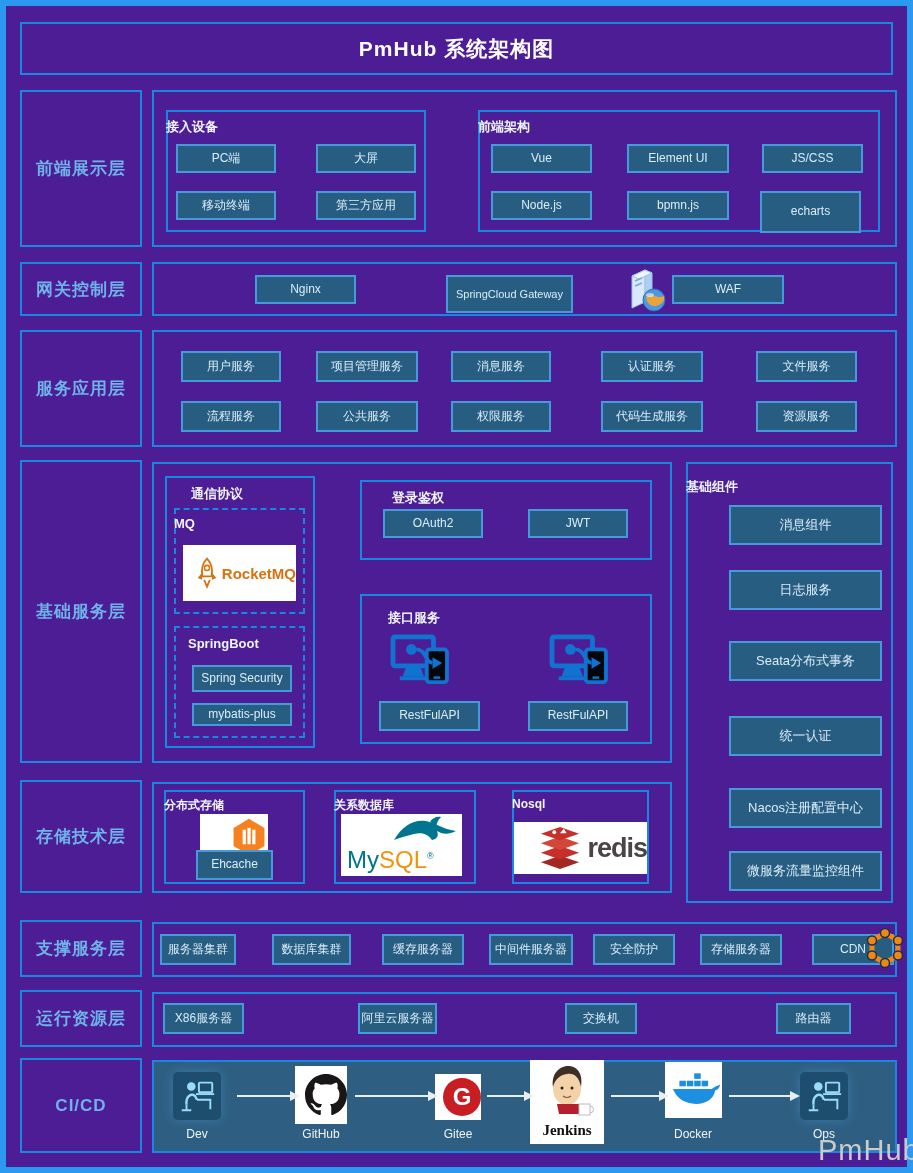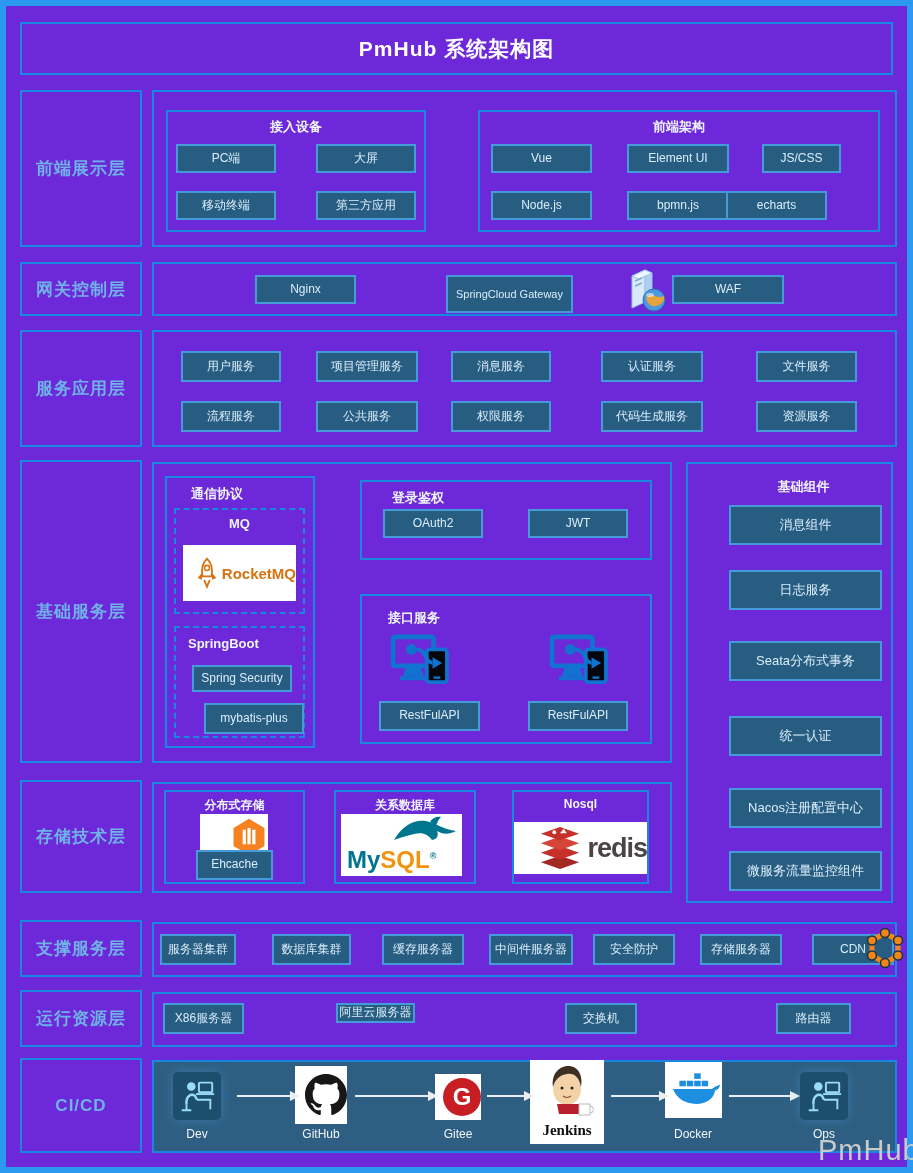--- a/index.html
+++ b/index.html
@@ -1,46 +1,46 @@
 <!DOCTYPE html>
 <html><head>
 <meta charset="utf-8">
 <style>
   *{box-sizing:border-box;margin:0;padding:0}
   html,body{background:#05070a}
-  #app{position:relative;width:913px;height:1173px;background:#6d28d9;
+  #app{position:relative;width:913px;height:1173px;background:#4c1d95;
        font-family:"Liberation Sans","DejaVu Sans",sans-serif;overflow:hidden}
   .frame{position:absolute;inset:0;border:6px solid #2b99f0;z-index:50;pointer-events:none}
   .bx{position:absolute;border:2px solid #1787e0}
   .dashed{border-style:dashed}
   .lbl{position:absolute;left:20px;width:122px;border:2px solid #1787e0;display:flex;
        align-items:center;justify-content:center;color:#6fb3e8;font-weight:700;
        font-size:17px;letter-spacing:1px}
   .node{position:absolute;background:#275d80;border:2px solid #459bd9;color:#daedfb;
         display:flex;align-items:center;justify-content:center;font-size:12px;
         text-align:center;line-height:1.1;z-index:3}
   .gt{position:absolute;color:#eef4f9;font-weight:700;font-size:13px;z-index:2}
-  .ct{text-align:center}
+  .ct{}
   .title-box{display:flex;align-items:center;justify-content:center;color:#fff;
              font-weight:700;font-size:21px;letter-spacing:1px}
   .card{position:absolute;background:#fff;display:flex;align-items:center;
         justify-content:flex-end;overflow:hidden;z-index:2}
   .steplab{position:absolute;color:#f0f5f9;font-size:12px;text-align:center;z-index:4}
   .arrow{position:absolute;height:2px;background:#e8eef2;z-index:5}
   .arrow:after{content:"";position:absolute;right:-9px;top:-4.5px;width:0;height:0;
                border-left:10px solid #e8eef2;border-top:5px solid transparent;
                border-bottom:5px solid transparent}
   .wm{position:absolute;color:#c7cbce;font-size:29px;letter-spacing:1px;z-index:60}
   .devbox{position:absolute;background:#1d4e6d;border-radius:5px;
           box-shadow:0 0 12px rgba(80,150,210,.45);display:flex;align-items:center;
           justify-content:center;z-index:3}
   .cicd-fill{position:absolute;background:#2e5f82;border:2px solid #1787e0;z-index:1}
   .rocket-wrap{display:flex;align-items:center;gap:4px}
   .rocket-word{color:#d77310;font-weight:800;font-size:15px}
-  .mysql-word{position:absolute;left:6px;bottom:4px;font-weight:700;font-size:24px;line-height:1}
+  .mysql-word{position:absolute;left:6px;bottom:4px;font-weight:400;font-size:24px;line-height:1}
   .mysql-reg{font-size:9px;color:#00758f;vertical-align:super}
   .redis-word{color:#4a4444;font-weight:700;font-size:27px;letter-spacing:-1px}
   .giteecircle{width:38px;height:38px;border-radius:50%;background:#c71d23;display:flex;
                align-items:center;justify-content:center;color:#fff;font-weight:900;font-size:24px}
   .jenkins-word{position:absolute;left:0;right:0;bottom:5px;text-align:center;color:#101010;
                 font-family:Liberation Serif, serif;font-weight:700;font-size:15px}
 </style>
 </head>
 <body>
 
@@ -58,24 +58,24 @@
   <div class="gt ct" style="left:166px;top:118px;width:260px">接入设备</div>
   <div class="node" style="left:176px;top:144px;width:100px;height:29px">PC端</div>
   <div class="node" style="left:316px;top:144px;width:100px;height:29px">大屏</div>
   <div class="node" style="left:176px;top:191px;width:100px;height:29px">移动终端</div>
   <div class="node" style="left:316px;top:191px;width:100px;height:29px">第三方应用</div>
 
   <div class="bx" style="left:478px;top:110px;width:402px;height:122px"></div>
   <div class="gt ct" style="left:478px;top:118px;width:402px">前端架构</div>
   <div class="node" style="left:491px;top:144px;width:101px;height:29px">Vue</div>
   <div class="node" style="left:627px;top:144px;width:102px;height:29px">Element UI</div>
-  <div class="node" style="left:762px;top:144px;width:79px;height:29px">JS/CSS</div>
+  <div class="node" style="left:762px;top:144px;width:101px;height:29px">JS/CSS</div>
   <div class="node" style="left:491px;top:191px;width:101px;height:29px">Node.js</div>
   <div class="node" style="left:627px;top:191px;width:102px;height:29px">bpmn.js</div>
-  <div class="node" style="left:726px;top:191px;width:101px;height:29px">echarts</div>
+  <div class="node" style="left:760px;top:191px;width:101px;height:42px">echarts</div>
 
   <div class="lbl" style="top:262px;height:54px">网关控制层</div>
   <div class="bx" style="left:152px;top:262px;width:745px;height:54px"></div>
   <div class="node" style="left:255px;top:275px;width:101px;height:29px">Nginx</div>
   <div class="node" style="left:446px;top:275px;width:127px;height:38px;font-size:11px">SpringCloud Gateway</div>
   <svg style="position:absolute;left:625px;top:264px;z-index:4" width="42" height="48" viewBox="0 0 42 48">
     <polygon points="7,12 20,6 20,38 7,44" fill="#d7e9fb" stroke="#9dc2ea"></polygon>
     <polygon points="20,6 27,9 27,41 20,38" fill="#aecff2" stroke="#9dc2ea"></polygon>
     <polygon points="7,12 20,6 27,9 14,15" fill="#eef6fe" stroke="#9dc2ea"></polygon>
     <line x1="10" y1="17" x2="17" y2="14" stroke="#7fa9d4" stroke-width="1.5"></line>
@@ -116,21 +116,21 @@
         <path d="M18.5 17 L24 24 L19 26 Z" fill="#d77310"></path>
         <path d="M10 27 L13 34 L16 27" fill="none" stroke="#d77310" stroke-width="2.2" stroke-linecap="round"></path>
       </svg>
       <span class="rocket-word">RocketMQ</span>
     </div>
   </div>
 
   <div class="bx dashed" style="left:174px;top:626px;width:131px;height:112px"></div>
   <div class="gt" style="left:188px;top:636px">SpringBoot</div>
   <div class="node" style="left:192px;top:665px;width:100px;height:27px">Spring Security</div>
-  <div class="node" style="left:204px;top:703px;width:100px;height:31px">mybatis-plus</div>
+  <div class="node" style="left:192px;top:703px;width:100px;height:23px">mybatis-plus</div>
 
   <div class="bx" style="left:360px;top:480px;width:292px;height:80px"></div>
   <div class="gt" style="left:392px;top:489px">登录鉴权</div>
   <div class="node" style="left:383px;top:509px;width:100px;height:29px">OAuth2</div>
   <div class="node" style="left:528px;top:509px;width:100px;height:29px">JWT</div>
 
   <div class="bx" style="left:360px;top:594px;width:292px;height:150px"></div>
   <div class="gt" style="left:388px;top:609px">接口服务</div>
   <svg style="position:absolute;left:389px;top:634px" width="62" height="53" viewBox="0 0 62 55">
     <rect x="3" y="3" width="42" height="30" rx="2" fill="none" stroke="#1173cf" stroke-width="5"></rect>
@@ -220,21 +220,21 @@
     <circle cx="36" cy="17.5" r="4.5" fill="#f08519" stroke="#15334a" stroke-width="1.5"></circle>
     <circle cx="36" cy="32.5" r="4.5" fill="#f08519" stroke="#15334a" stroke-width="1.5"></circle>
     <circle cx="23" cy="40" r="4.5" fill="#f08519" stroke="#15334a" stroke-width="1.5"></circle>
     <circle cx="10" cy="32.5" r="4.5" fill="#f08519" stroke="#15334a" stroke-width="1.5"></circle>
     <circle cx="10" cy="17.5" r="4.5" fill="#f08519" stroke="#15334a" stroke-width="1.5"></circle>
   </svg>
 
   <div class="lbl" style="top:990px;height:57px">运行资源层</div>
   <div class="bx" style="left:152px;top:992px;width:745px;height:55px"></div>
   <div class="node" style="left:163px;top:1003px;width:81px;height:31px">X86服务器</div>
-  <div class="node" style="left:336px;top:1003px;width:79px;height:20px">阿里云服务器</div>
+  <div class="node" style="left:358px;top:1003px;width:79px;height:31px">阿里云服务器</div>
   <div class="node" style="left:565px;top:1003px;width:72px;height:31px">交换机</div>
   <div class="node" style="left:776px;top:1003px;width:75px;height:31px">路由器</div>
 
   <div class="lbl" style="top:1058px;height:95px">CI/CD</div>
   <div class="cicd-fill" style="left:152px;top:1060px;width:745px;height:93px"></div>
 
   <div class="devbox" style="left:173px;top:1072px;width:48px;height:48px">
     <svg width="40" height="40" viewBox="0 0 42 42">
       <circle cx="15" cy="11" r="4.5" fill="#9adcf8"></circle>
       <path d="M10 30 C9 21 15 18 19 21 L21 25" stroke="#9adcf8" stroke-width="2.5" fill="none"></path>

